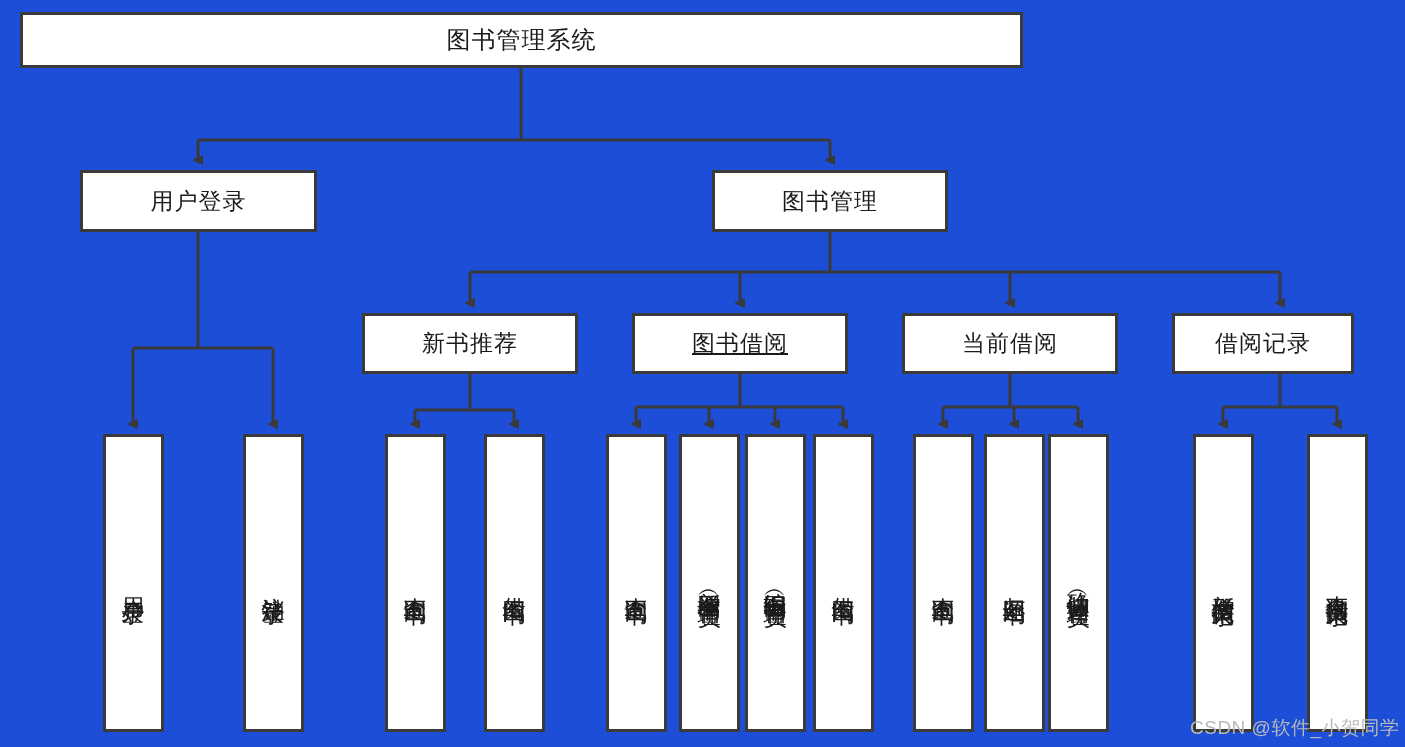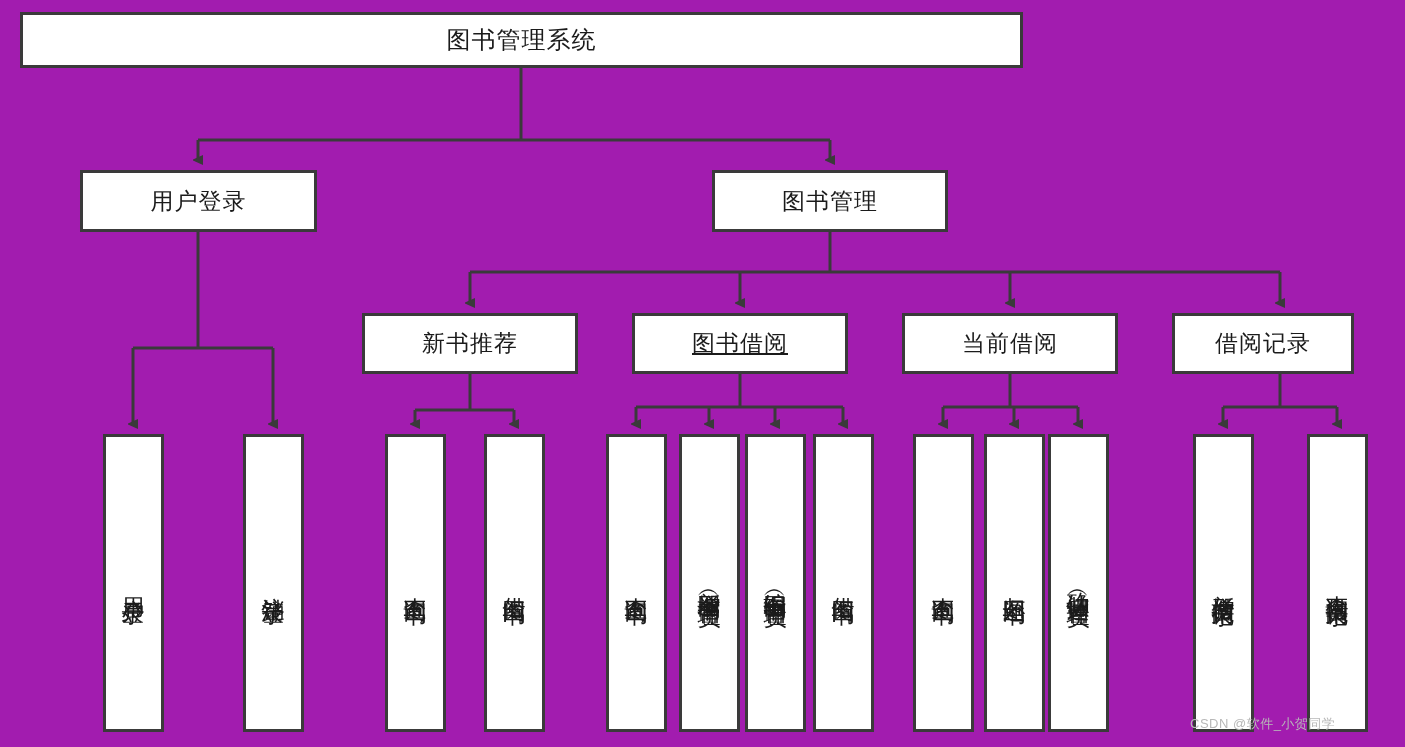--- a/index.html
+++ b/index.html
@@ -7,21 +7,21 @@
     padding: 0;
     background: #ffffff;
   }
   body {
     font-family: "Liberation Sans", "DejaVu Sans", sans-serif;
   }
   #canvas {
     position: relative;
     width: 1405px;
     height: 747px;
-    background: #a21caf;
+    background: #1d4ed8;
     overflow: hidden;
   }
   svg.edges {
     position: absolute;
     left: 0;
     top: 0;
     width: 1405px;
     height: 747px;
     pointer-events: none;
   }
@@ -49,21 +49,21 @@
     text-orientation: upright;
     line-height: 1.05;
     white-space: nowrap;
   }
   .node.title {
     font-size: 24px;
   }
   .watermark {
     position: absolute;
     color: #b8b8b8;
-    font-size: 13px;
+    font-size: 19px;
     white-space: nowrap;
     letter-spacing: 0.5px;
   }
 </style>
 </head>
 <body>
 
 <div id="canvas">
 
   <svg class="edges" viewBox="0 0 1405 747">

